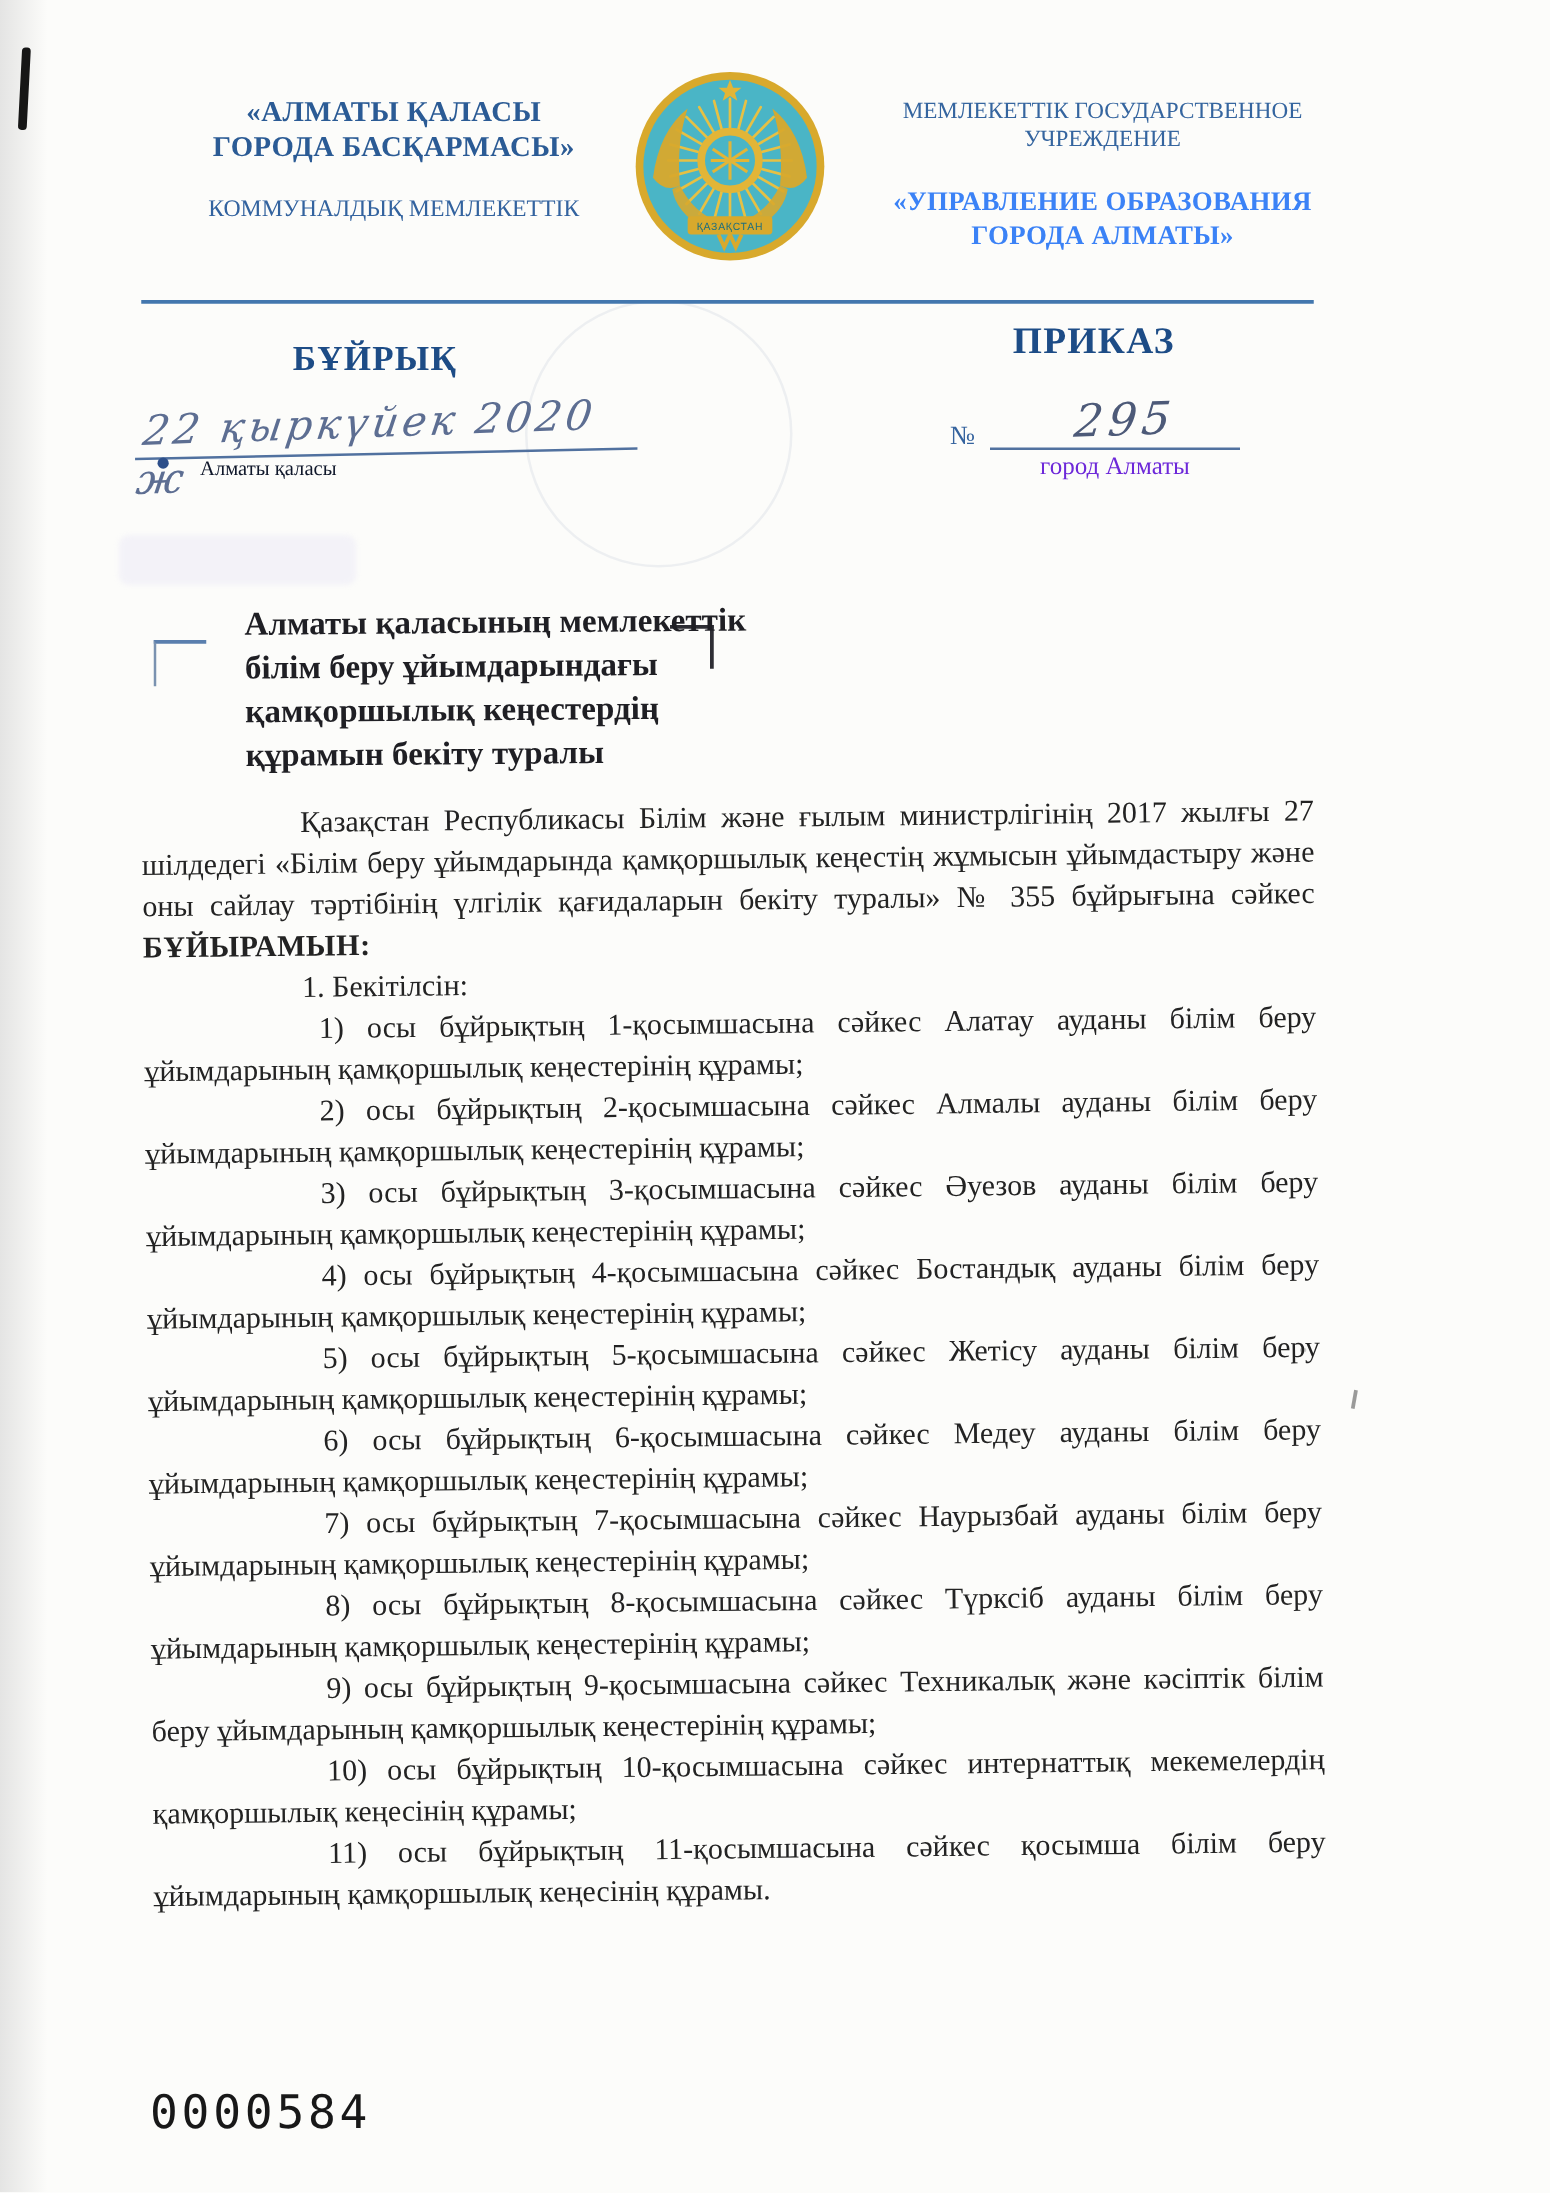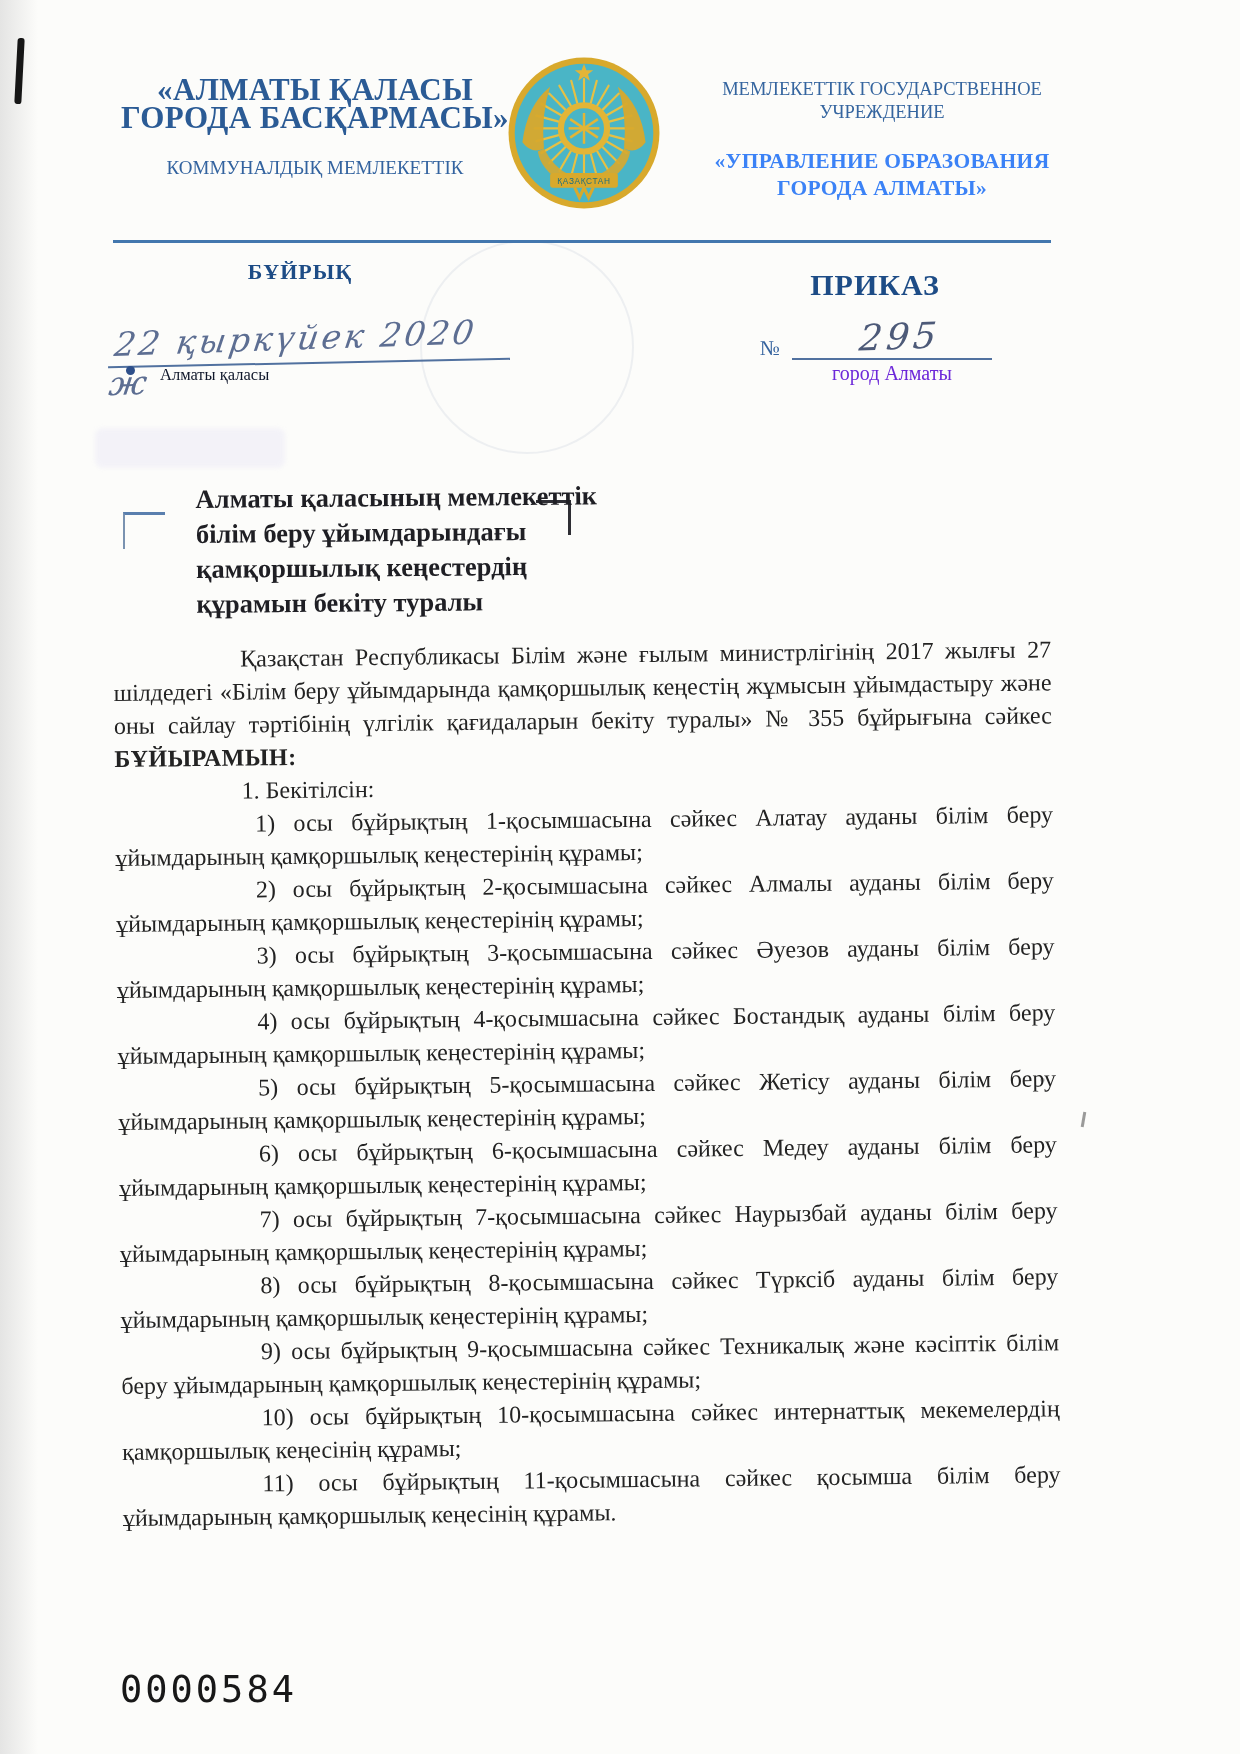--- a/index.html
+++ b/index.html
@@ -28,40 +28,40 @@
     position:absolute;left:420px;top:240px;width:210px;height:210px;
     border:2px solid rgba(150,160,190,0.14);border-radius:50%;
   }
   .speck-1{position:absolute;left:1082px;top:1112px;width:3px;height:15px;background:#666;opacity:.65;transform:rotate(10deg);}
   .speck-2{position:absolute;left:1040px;top:1078px;width:5px;height:4px;background:#999;opacity:.5;border-radius:50%;}
 
   
   .org-left{
     position:absolute;left:120px;top:76px;width:390px;text-align:center;
   }
-  .org-left .org-name{font-weight:bold;font-size:31px;line-height:28px;color:#2b5b95;letter-spacing:.4px;}
+  .org-left .org-name{font-weight:bold;font-size:23px;line-height:28px;color:#2b5b95;letter-spacing:.4px;}
   .org-left .org-type{margin-top:24px;font-size:19px;line-height:23px;color:#33639f;}
   .emblem{position:absolute;left:507px;top:56px;width:154px;height:154px;}
   .org-right{
     position:absolute;left:662px;top:78px;width:440px;text-align:center;
   }
   .org-right .org-type{font-size:18.5px;line-height:23px;color:#35659f;}
   .org-right .org-name{margin-top:24px;font-weight:bold;font-size:21.5px;line-height:27px;color:#3b82f6;letter-spacing:.3px;}
 
   .head-rule{
     position:absolute;left:113px;top:240px;width:938px;height:3px;background:#4377ae;
   }
 
   
   .order-kk{
-    position:absolute;left:200px;top:259px;width:200px;text-align:center;
-    font-weight:bold;font-size:22px;color:#1d4c86;letter-spacing:1px;
+    position:absolute;left:200px;top:272px;width:200px;text-align:center;
+    font-weight:bold;font-size:28px;color:#1d4c86;letter-spacing:1px;
   }
   .order-ru{
-    position:absolute;left:775px;top:268px;width:200px;text-align:center;
+    position:absolute;left:775px;top:256px;width:200px;text-align:center;
     font-weight:bold;font-size:30px;color:#1d4c86;letter-spacing:1px;
   }
   .hand{
     font-style:italic;color:#5d6e92;
     font-family:"DejaVu Serif","Liberation Serif",serif;
   }
   .hw-date{
     position:absolute;left:112px;top:318px;width:400px;
     font-size:33px;letter-spacing:3px;transform:rotate(-2deg) skewX(-10deg);
   }

